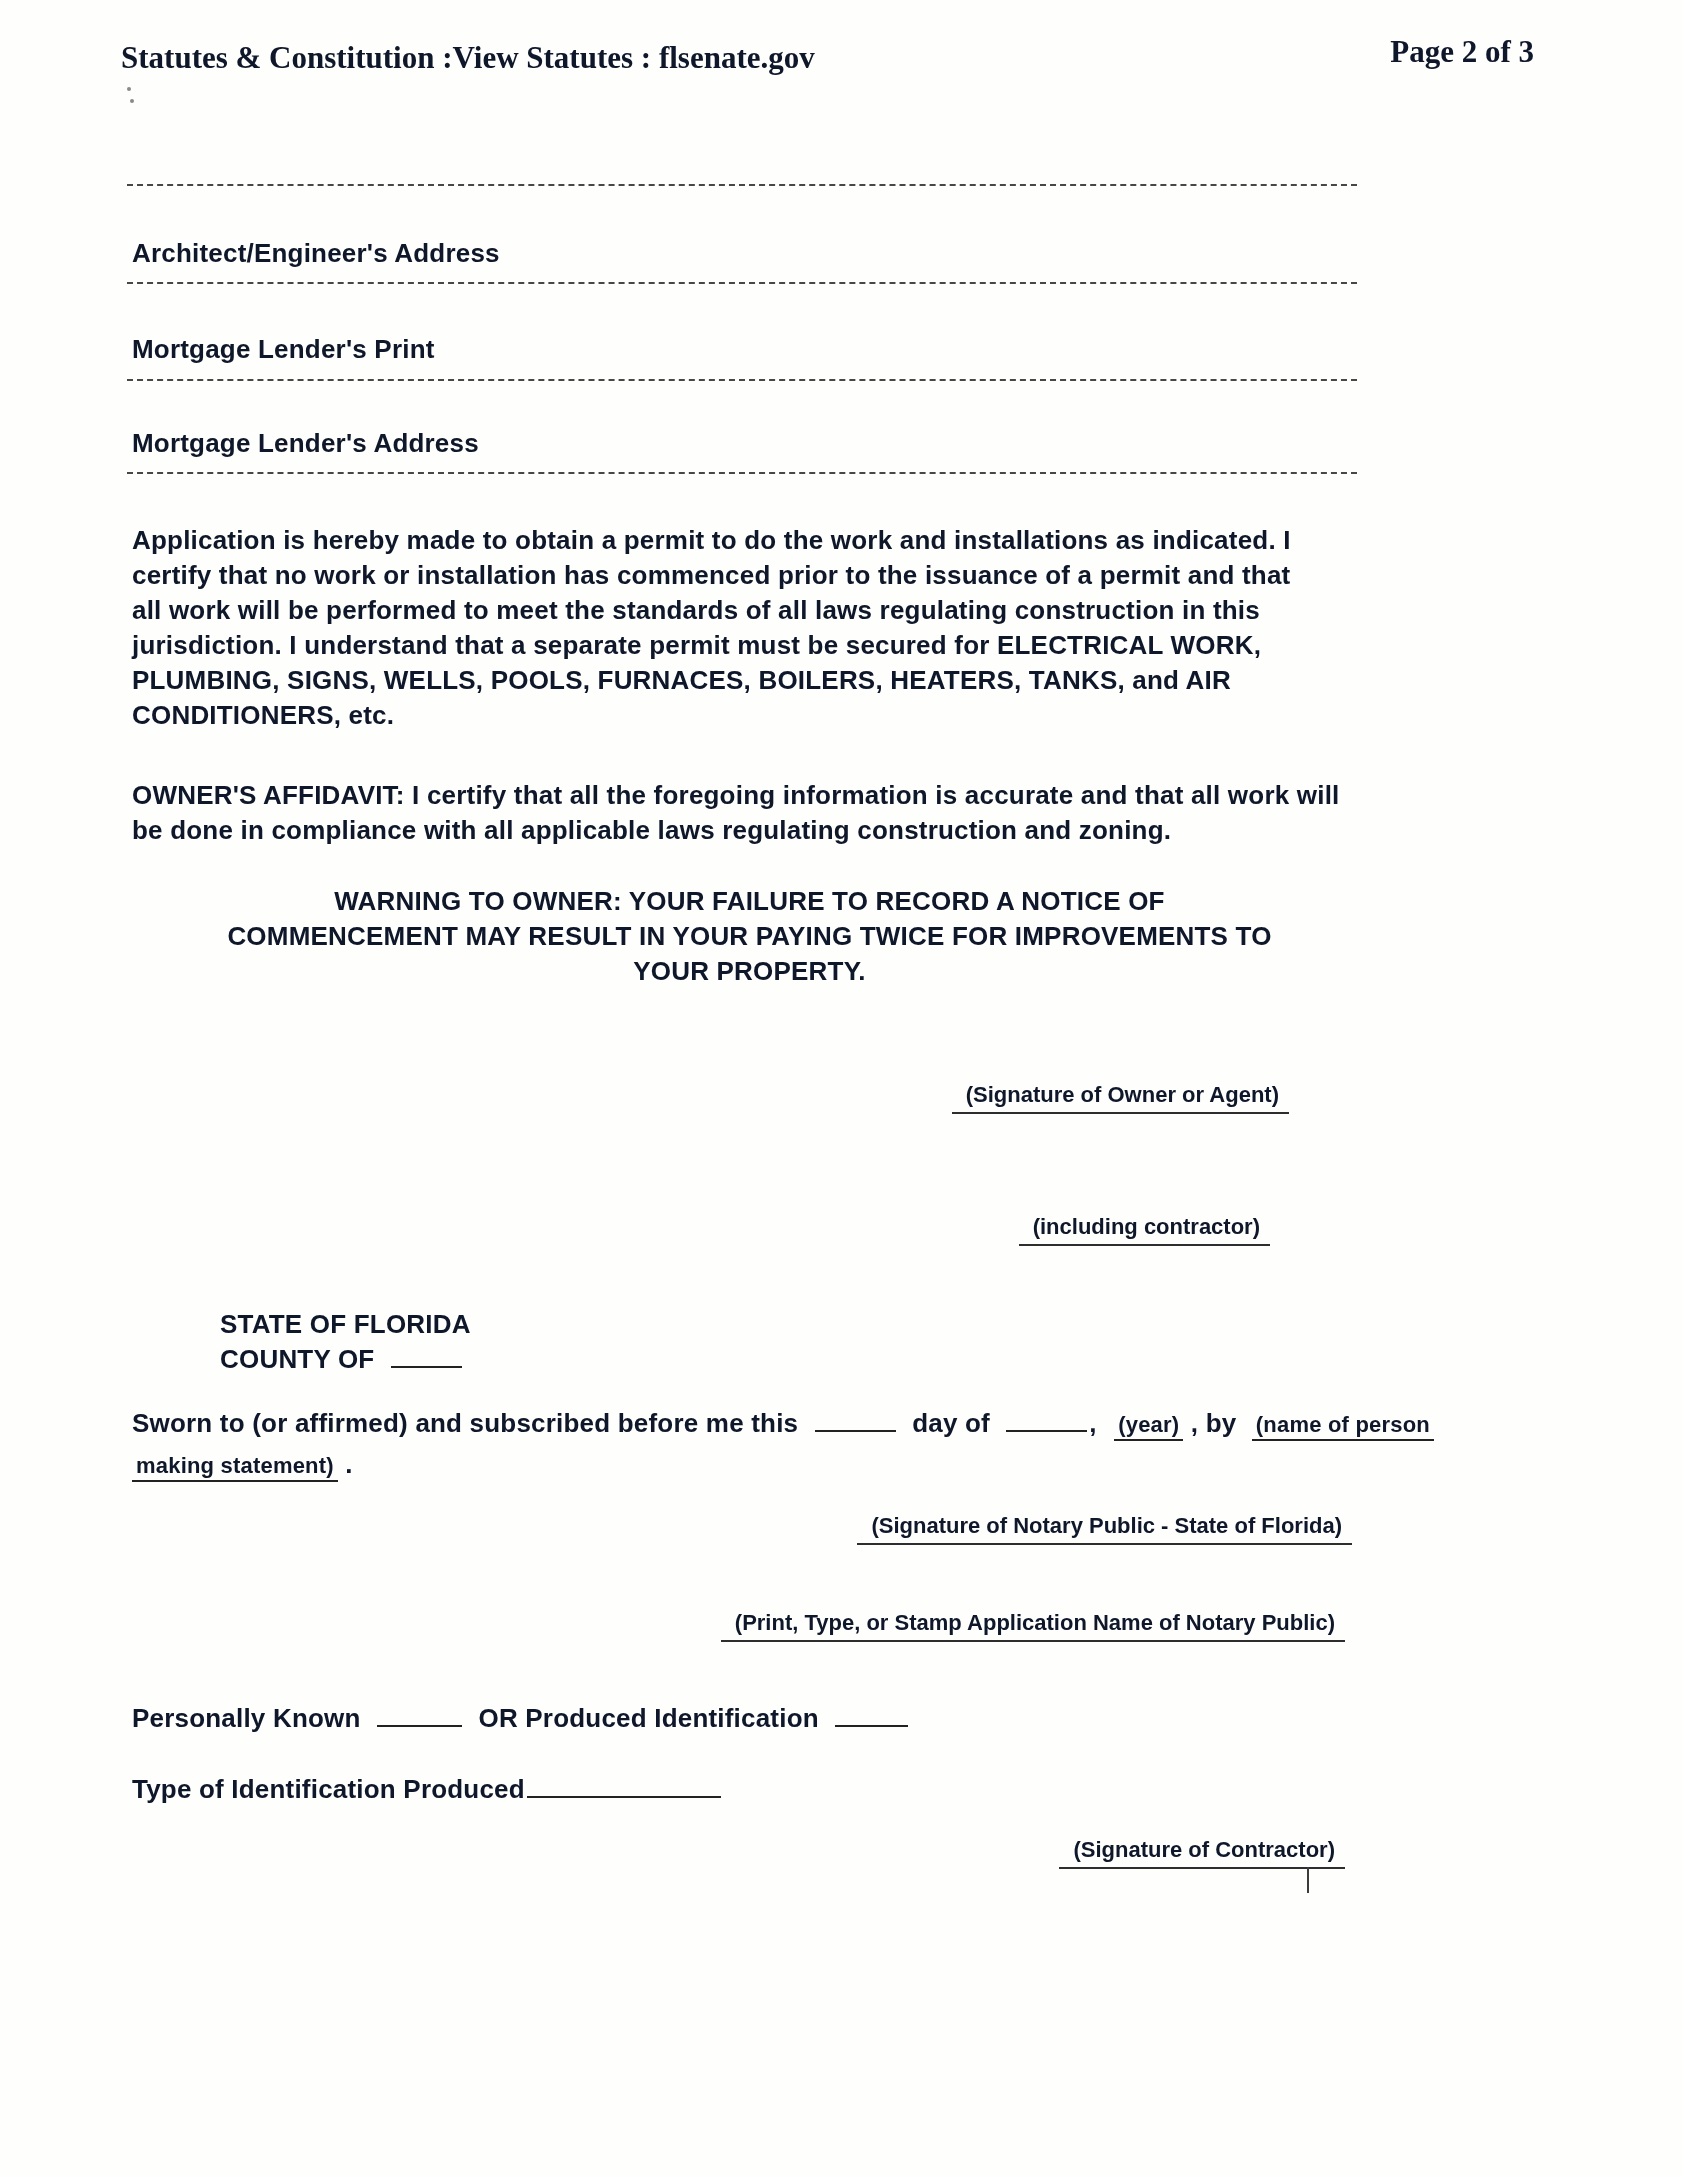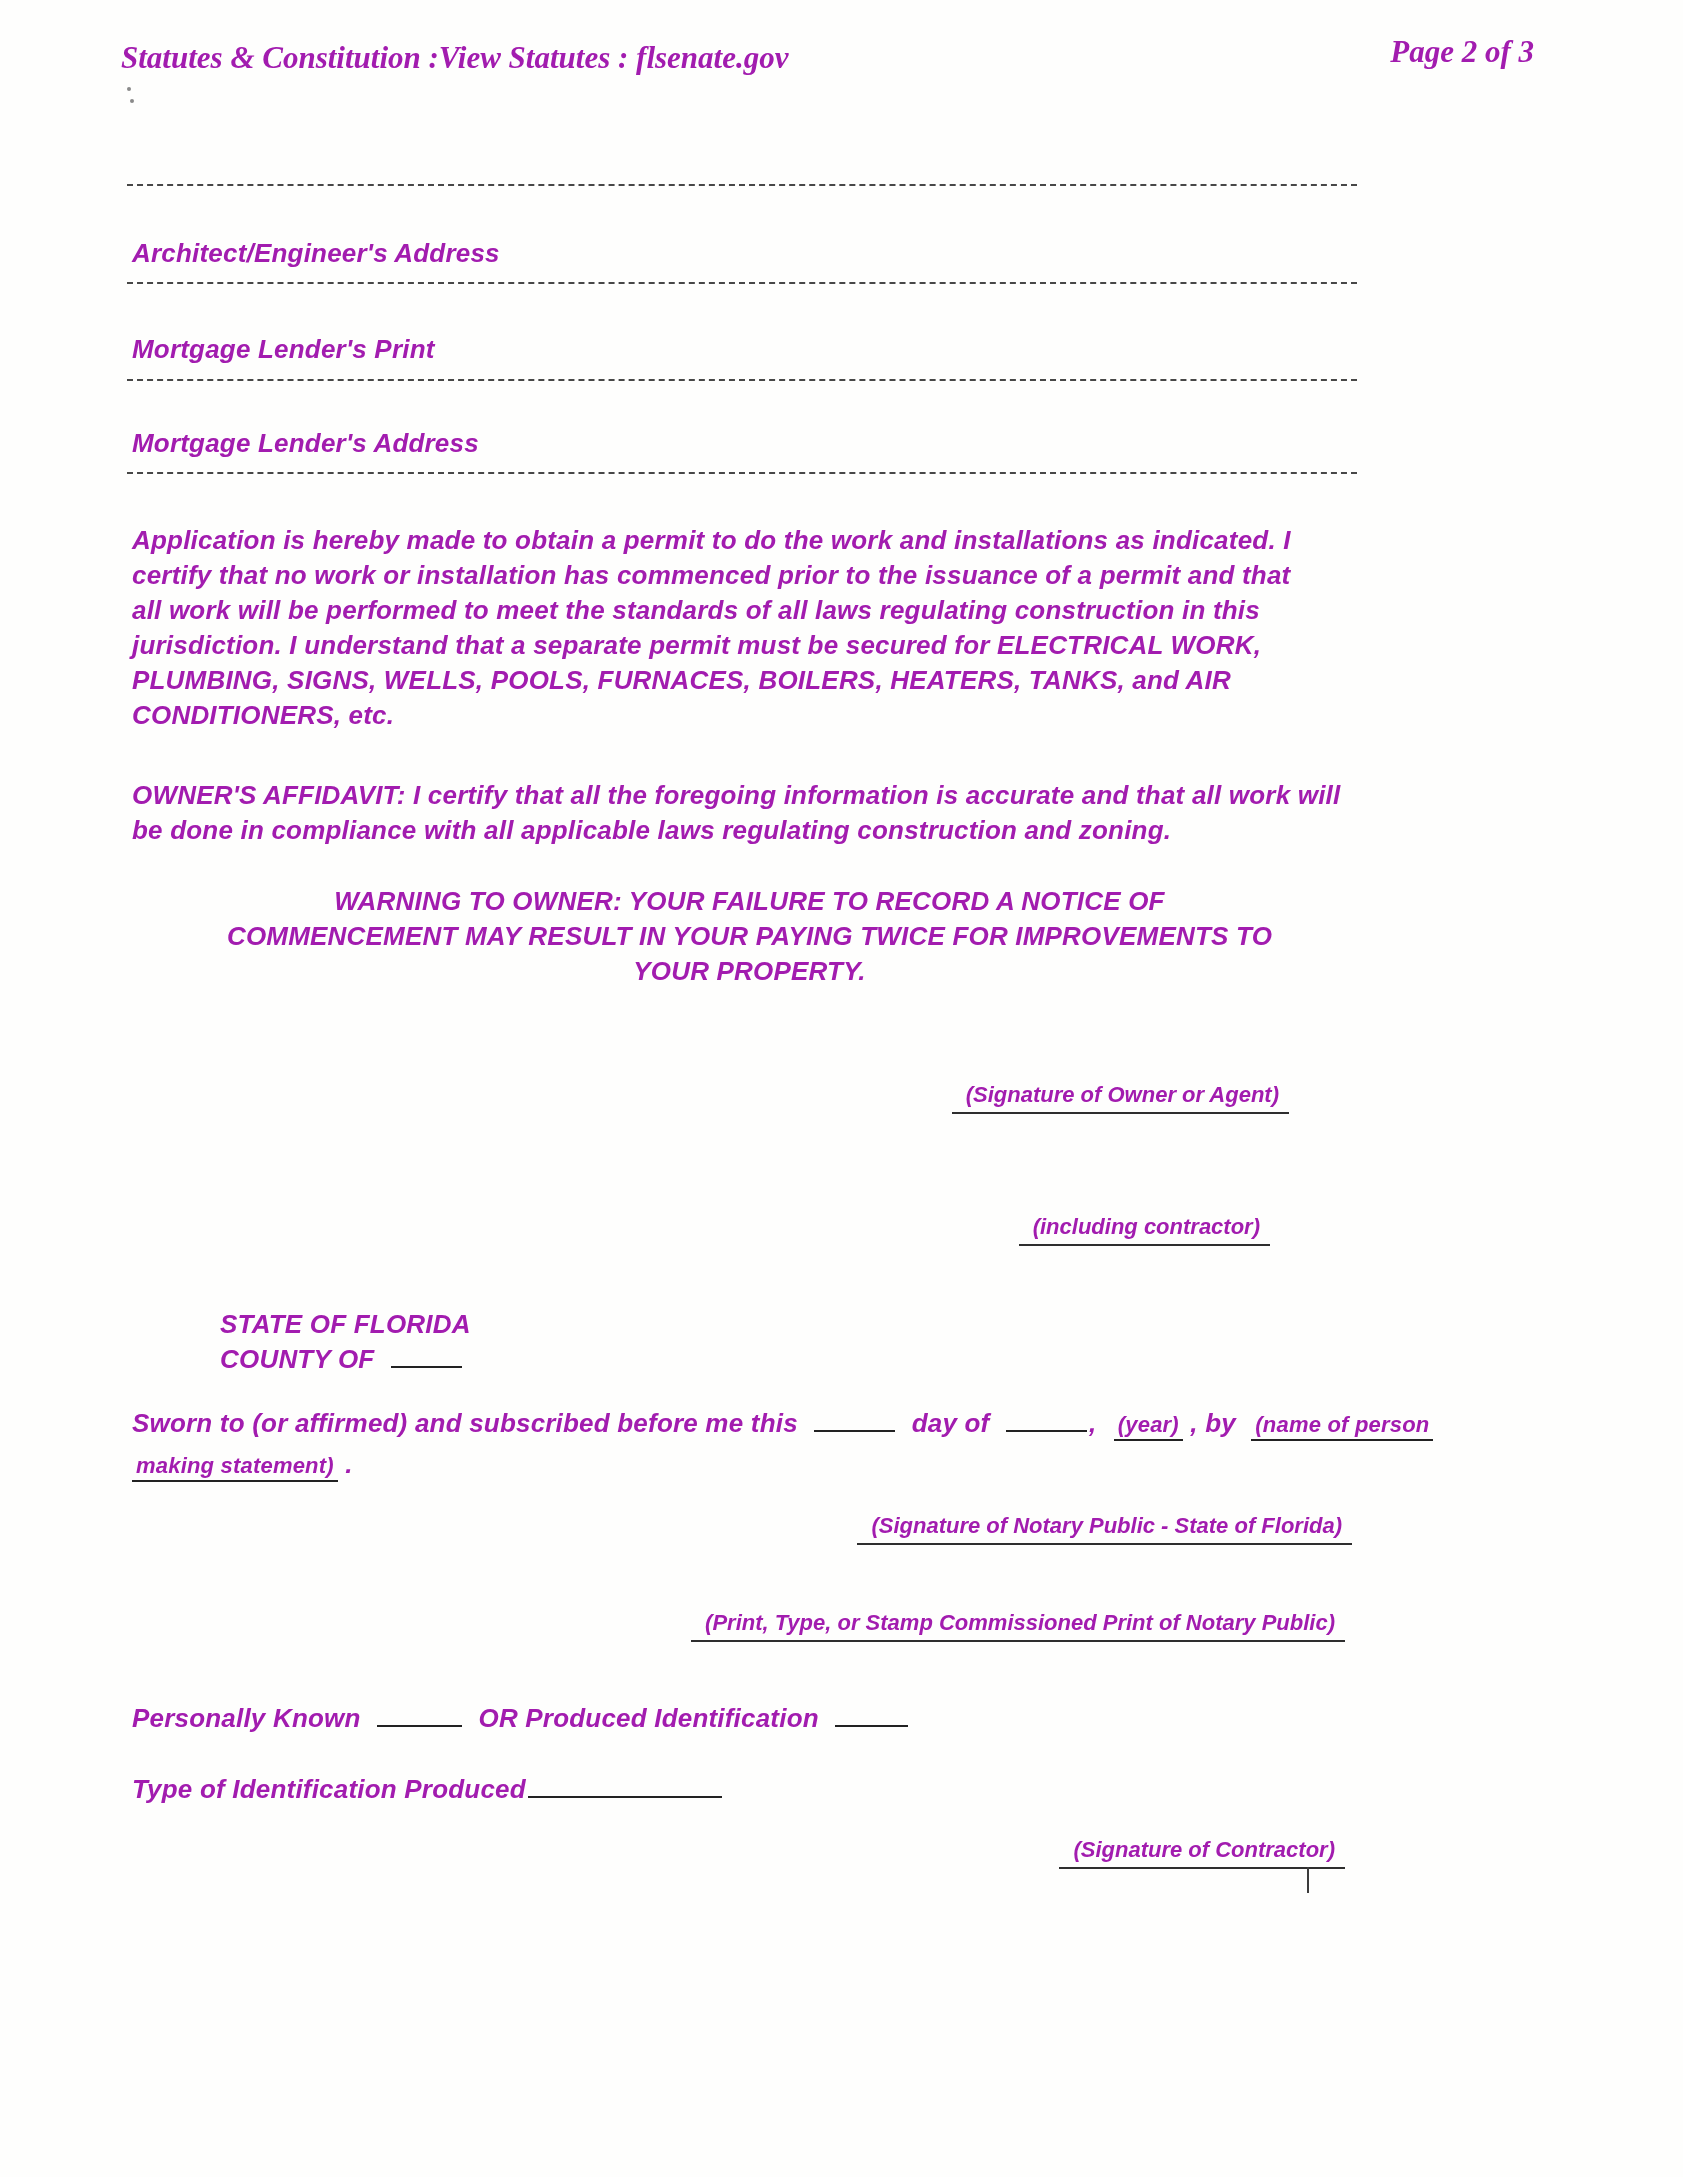--- a/index.html
+++ b/index.html
@@ -4,23 +4,22 @@
 <style>
   * { margin:0; padding:0; box-sizing:border-box; }
   html,body { background:#ffffff; }
   .page {
     position:relative;
     width:1683px;
     height:2177px;
     background:#fefefd;
     font-family:"Liberation Sans", sans-serif;
     font-weight:600;
-    color:#a21caf;
+    color:#0f172a;
     overflow:hidden;
-    font-style:italic;
   }
   .serif { font-family:"Liberation Serif", serif; font-size:31px; font-weight:600; }
   .header-title { position:absolute; left:121px; top:40px; }
   .header-page  { position:absolute; right:149px; top:34px; }
 
   .rule {
     position:absolute; left:127px; width:1230px; height:0;
     border-top:2px dashed #474747;
   }
 
@@ -110,21 +109,21 @@
   <div class="line" style="top:1449px; left:132px;">
     <span class="u sm">making statement)</span>
     <span>.</span>
   </div>
 
   <div class="sig" style="top:1513px; right:331px;">
     <span class="sigline">(Signature of Notary Public - State of Florida)</span>
   </div>
 
   <div class="sig" style="top:1610px; right:338px;">
-    <span class="sigline">(Print, Type, or Stamp Commissioned Print of Notary Public)</span>
+    <span class="sigline">(Print, Type, or Stamp Application Name of Notary Public)</span>
   </div>
 
   <div class="line" style="top:1703px; left:132px;">
     <span>Personally Known</span>
     <span class="blank" style="width:85px;"></span>
     <span>OR Produced Identification</span>
     <span class="blank" style="width:73px;"></span>
   </div>
 
   <div class="line" style="top:1774px; left:132px;">

